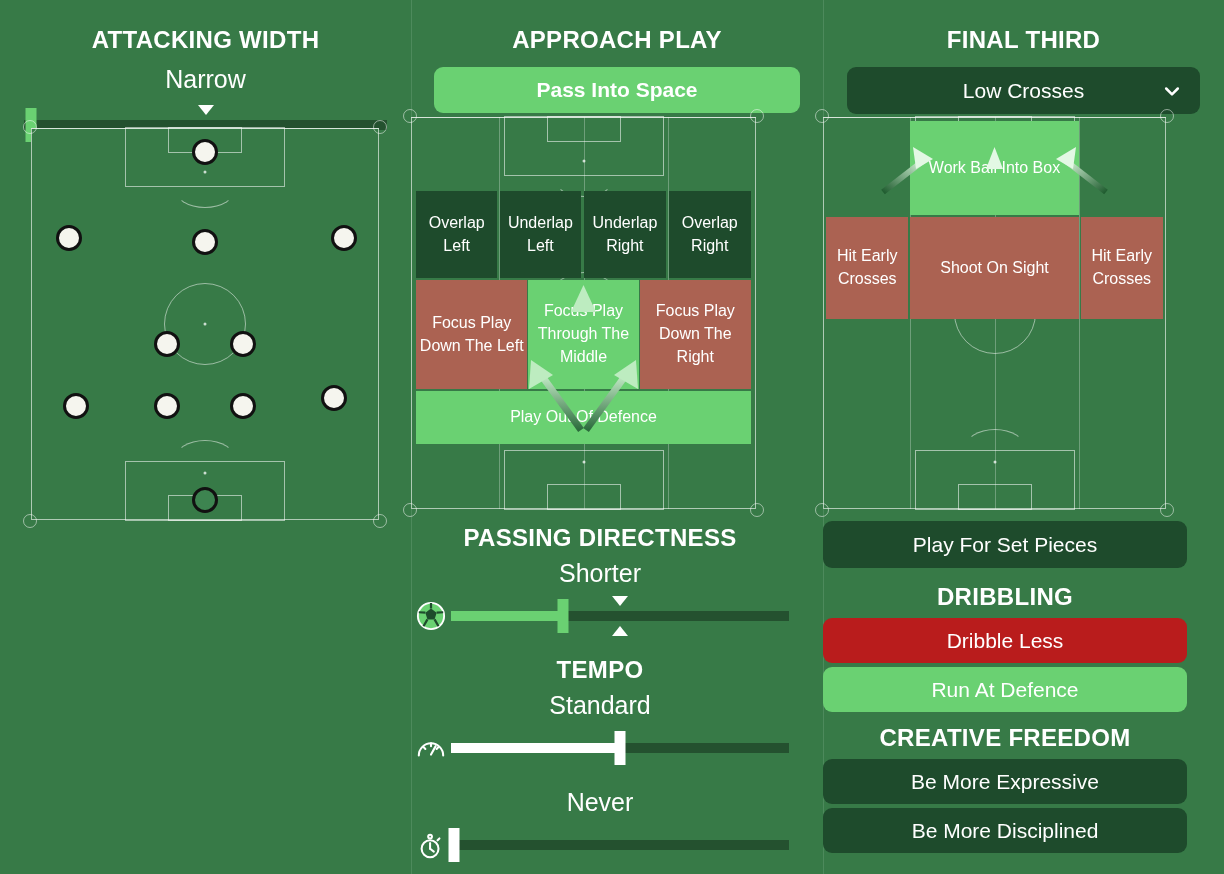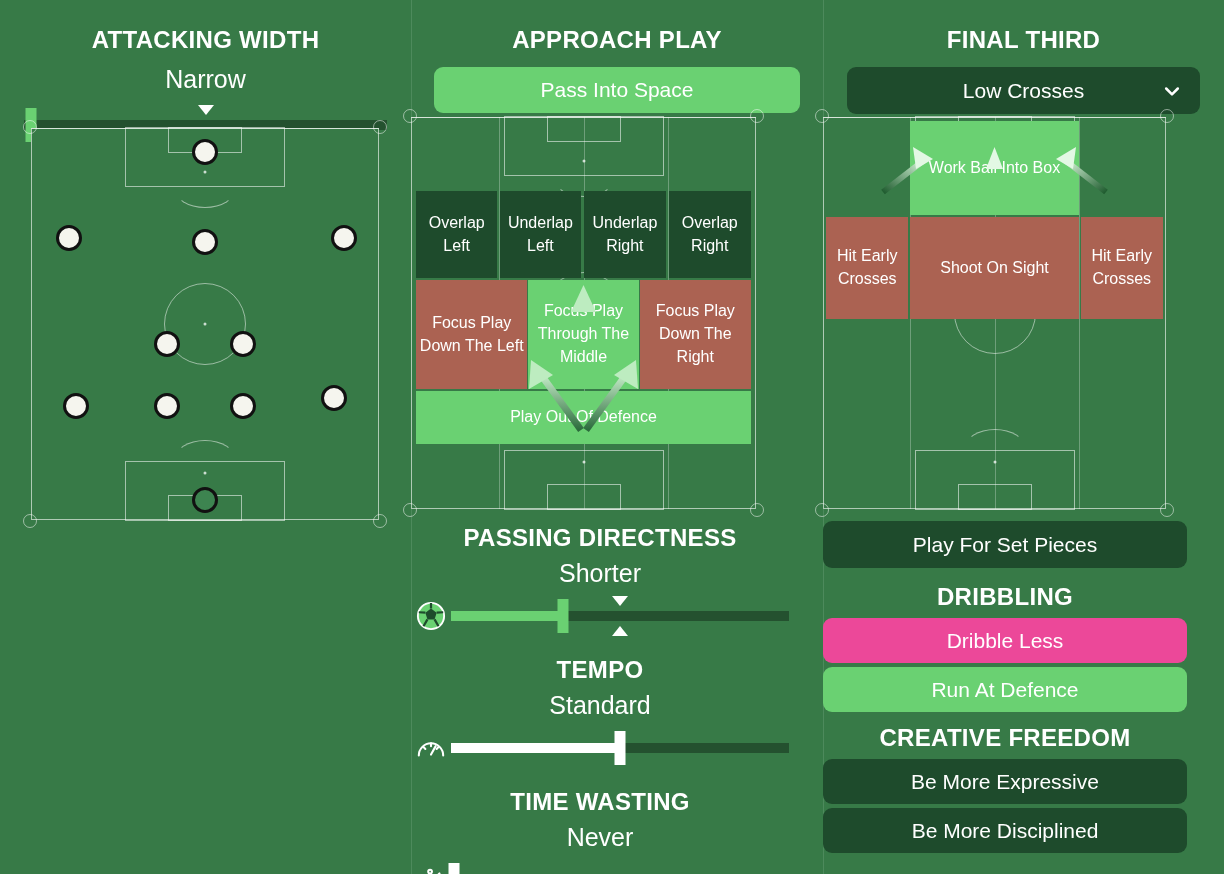--- a/index.html
+++ b/index.html
@@ -167,21 +167,21 @@
     border-radius: 9px;
     color: #ffffff;
     font-size: 21px;
     height: 46px;
     width: 100%;
     cursor: pointer;
     position: relative;
   }
   .btn.green { background: #6ad172; }
   .btn.dark  { background: #1e4b2c; }
-  .btn.red   { background: #ec4899; }
+  .btn.red   { background: #b91c1c; }
   .btn .chev {
     position: absolute;
     right: 18px;
     width: 20px; height: 20px;
   }
 
   
   .zone {
     position: absolute;
     display: flex;
@@ -266,21 +266,21 @@
         </div>
     </div>
   </div>
 
   <div class="divider div-1"></div>
 
   <div class="column col-mid">
 
     <div class="section-title" style="margin-top:26px;">APPROACH PLAY</div>
 
-    <div style="padding:0 23px; margin-top:13px;">
+    <div style="padding:0 23px; margin-top:13px;font-weight:bold;">
       <div class="btn green" style="height:46px;">Pass Into Space</div>
     </div>
 
     <div class="pitch" id="mid-pitch" style="position:absolute; left:445px; top:117px; width:345px; height:392px; transform:translateX(-445px);">
       <div class="outer line"></div>
       <div class="halfway"></div>
       <div class="circle" style="width:82px;height:82px;"></div>
       <div class="dot" style="left:50%; top:50%;"></div>
 
       <div class="box" style="top:-1px; width:160px; height:60px;"></div>
@@ -384,21 +384,20 @@
               </svg>
             </div>
             <div class="slider-track-box">
               <div class="track"></div>
               <div class="fill white" style="width: 50%;"></div>
               <div class="handle white" style="left: 50%;"></div>
             </div>
           </div>
         </div>
         <div style="margin-top: 20px;">
-          <div class="section-title">TIME WASTING</div>
           <div class="section-value" style="margin-top: 7px;">Never</div>
           <div class="slider-wrap" style="margin-top: 8px;">
             <div class="slider-icon">
               <svg viewBox="0 0 32 32" width="30" height="30" fill="none" stroke="#ffffff" stroke-width="2.2" stroke-linecap="round">
                 <circle cx="15" cy="20" r="9"></circle>
                 <line x1="15" y1="20" x2="15" y2="14"></line>
                 <line x1="15" y1="20" x2="19" y2="23"></line>
                 <circle cx="15" cy="7" r="2"></circle>
                 <line x1="23" y1="11" x2="25" y2="9"></line>
               </svg>

